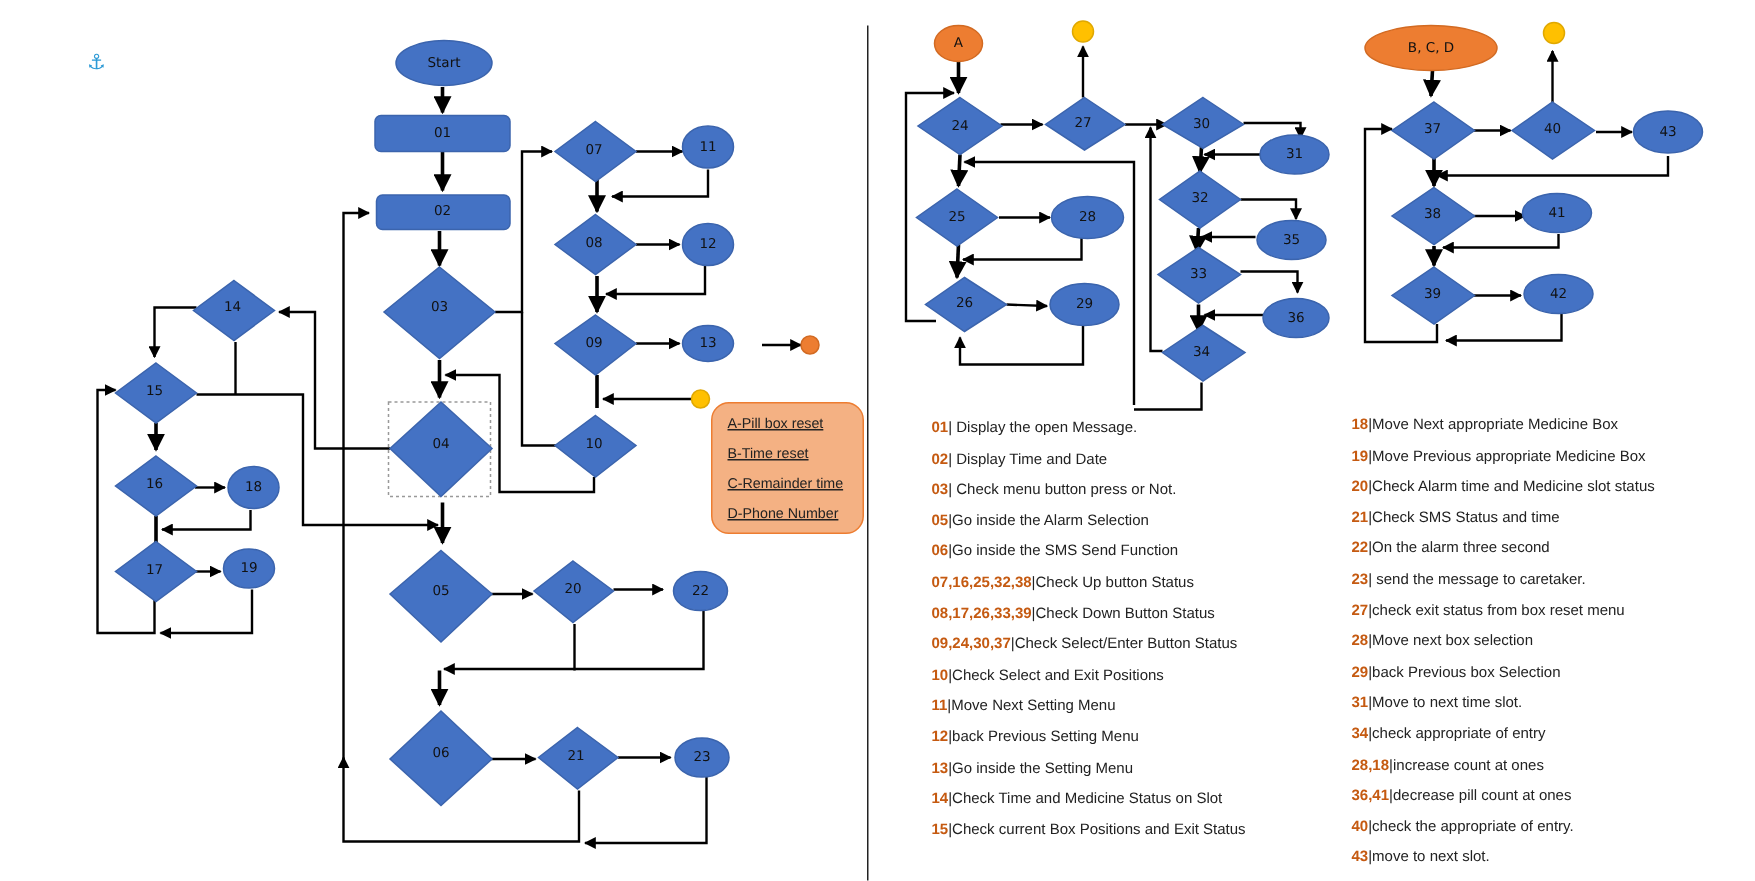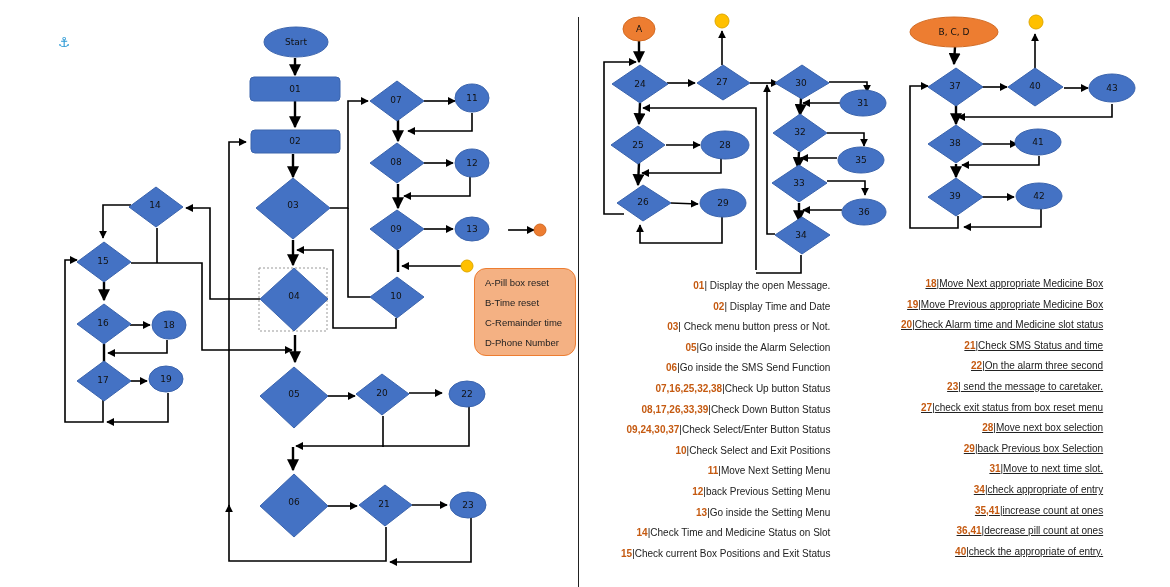--- a/index.html
+++ b/index.html
@@ -5,25 +5,25 @@
   html, body { margin: 0; padding: 0; background: #ffffff; }
   body { width: 1170px; height: 587px; position: relative; overflow: hidden; font-family: "DejaVu Sans", sans-serif; }
   #canvas { position: absolute; left: 0; top: 0; width: 1170px; height: 587px; }
   .node-shape { fill: #4472C4; stroke: #3b64ad; stroke-width: 1; }
   .node-label { font-family: "DejaVu Sans", sans-serif; font-size: 9px; fill: #111; text-anchor: middle; dominant-baseline: middle; }
   .conn { fill: none; stroke: #000; stroke-width: 1.6; }
   .conn-thick { fill: none; stroke: #000; stroke-width: 2.4; }
   .term-orange { fill: #ED7D31; stroke: #d26a22; stroke-width: 1; }
   .term-yellow { fill: #FFC000; stroke: #e0a800; stroke-width: 1; }
   .legend-box { position: absolute; left: 474px; top: 268px; width: 102px; height: 88px; background: #F4B183; border: 1px solid #ED7D31; border-radius: 12px; box-sizing: border-box; padding: 6px 0 0 10px; }
-  .legend-item { font-family: "Liberation Sans", sans-serif; font-size: 9.5px; color: #222; height: 20px; line-height: 16px; }
+  .legend-item { font-family: "Liberation Sans", sans-serif; font-size: 9.5px; color: #222; height: 20px; line-height: 16px; text-decoration: underline; }
   .divider { position: absolute; left: 578px; top: 17px; width: 1px; height: 570px; background: #222; }
   .anchor-icon { position: absolute; left: 58px; top: 34px; color: #2E9BD6; font-size: 14px; }
   .desc-col { position: absolute; font-family: "Liberation Sans", sans-serif; font-size: 10px; color: #222; }
-  .desc-row { height: 20.6px; line-height: 20.6px; white-space: nowrap; text-align: right; }
+  .desc-row { height: 20.6px; line-height: 20.6px; white-space: nowrap; }
   .desc-id { color: #C55A11; font-weight: bold; }
   .sel-frame { fill: none; stroke: #999; stroke-width: 1; stroke-dasharray: 2,2; }
 </style>
 </head>
 <body>
 
 <div class="anchor-icon">⚓</div>
 <div class="divider"></div>
 
 <svg id="canvas" viewBox="0 0 1170 587" xmlns="http://www.w3.org/2000/svg">
@@ -347,28 +347,29 @@
     <div class="desc-row"><span class="desc-id">07,16,25,32,38</span><span>|</span><span>Check Up button Status</span></div>
     <div class="desc-row"><span class="desc-id">08,17,26,33,39</span><span>|</span><span>Check Down Button Status</span></div>
     <div class="desc-row"><span class="desc-id">09,24,30,37</span><span>|</span><span>Check Select/Enter Button Status</span></div>
     <div class="desc-row"><span class="desc-id">10</span><span>|</span><span>Check Select and Exit Positions</span></div>
     <div class="desc-row"><span class="desc-id">11</span><span>|</span><span>Move Next Setting Menu</span></div>
     <div class="desc-row"><span class="desc-id">12</span><span>|</span><span>back Previous Setting Menu</span></div>
     <div class="desc-row"><span class="desc-id">13</span><span>|</span><span>Go inside the Setting Menu</span></div>
     <div class="desc-row"><span class="desc-id">14</span><span>|</span><span>Check Time and Medicine Status on Slot</span></div>
     <div class="desc-row"><span class="desc-id">15</span><span>|</span><span>Check current Box Positions and Exit Status</span></div>
   </div>
-<div class="desc-col" id="desc-right" style="left:901px; top:274px;text-decoration:underline;">
+<div class="desc-col" id="desc-right" style="left:901px; top:274px;">
     <div class="desc-row"><span class="desc-id">18</span><span>|</span><span>Move Next appropriate Medicine Box</span></div>
     <div class="desc-row"><span class="desc-id">19</span><span>|</span><span>Move Previous appropriate Medicine Box</span></div>
     <div class="desc-row"><span class="desc-id">20</span><span>|</span><span>Check Alarm time and Medicine slot status</span></div>
     <div class="desc-row"><span class="desc-id">21</span><span>|</span><span>Check SMS Status and time</span></div>
     <div class="desc-row"><span class="desc-id">22</span><span>|</span><span>On the alarm three second</span></div>
     <div class="desc-row"><span class="desc-id">23</span><span>|</span><span> send the message to caretaker.</span></div>
     <div class="desc-row"><span class="desc-id">27</span><span>|</span><span>check exit status from box reset menu</span></div>
     <div class="desc-row"><span class="desc-id">28</span><span>|</span><span>Move next box selection</span></div>
     <div class="desc-row"><span class="desc-id">29</span><span>|</span><span>back Previous box Selection</span></div>
     <div class="desc-row"><span class="desc-id">31</span><span>|</span><span>Move to next time slot.</span></div>
     <div class="desc-row"><span class="desc-id">34</span><span>|</span><span>check appropriate of entry</span></div>
-    <div class="desc-row"><span class="desc-id">35,41</span><span>|</span><span>increase count at ones</span></div>
+    <div class="desc-row"><span class="desc-id">28,18</span><span>|</span><span>increase count at ones</span></div>
     <div class="desc-row"><span class="desc-id">36,41</span><span>|</span><span>decrease pill count at ones</span></div>
     <div class="desc-row"><span class="desc-id">40</span><span>|</span><span>check the appropriate of entry.</span></div>
+    <div class="desc-row"><span class="desc-id">43</span><span>|</span><span>move to next slot.</span></div>
   </div>
 
 </body></html>

